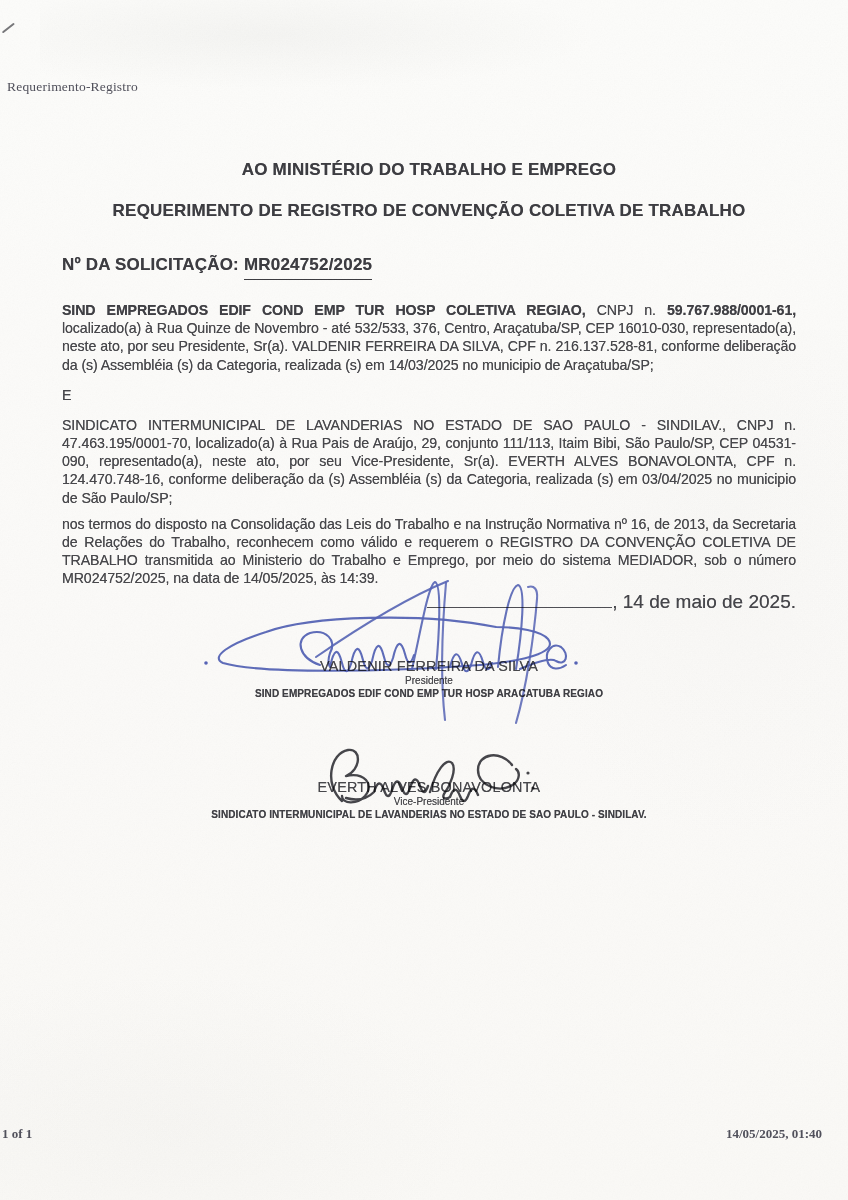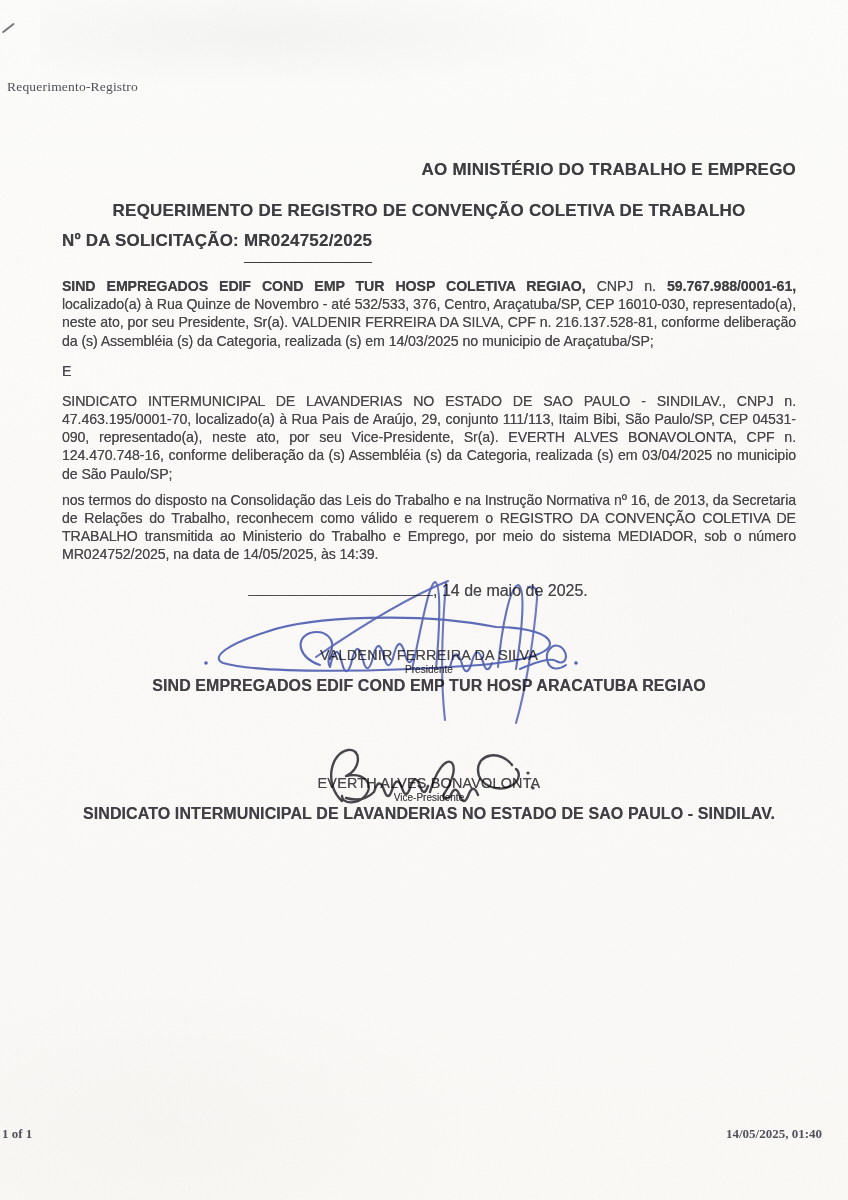--- a/index.html
+++ b/index.html
@@ -29,47 +29,47 @@
     display:flex;justify-content:space-between;align-items:flex-start;
     font-family:"Liberation Serif",serif;color:#4e4e59;
   }
   .ph-title{font-size:13.5px;letter-spacing:.2px;}
   .ph-url{font-size:13px;position:relative;top:5px;}
   .content{position:absolute;left:62px;top:160px;width:734px;}
   .doc-title{
     text-align:center;font-weight:bold;font-size:17px;color:#3a3a3f;
     letter-spacing:.2px;text-shadow:0 0 .6px rgba(58,58,63,.65);
   }
-  .doc-title.t1{margin-bottom:21px;text-align:right;}
-  .doc-title.t2{margin-bottom:10px;}
+  .doc-title.t1{margin-bottom:21px;}
+  .doc-title.t2{margin-bottom:34px;}
   .solicitation{
     font-weight:bold;font-size:17px;color:#3a3a3f;margin-bottom:26px;
     text-shadow:0 0 .6px rgba(58,58,63,.65);letter-spacing:.2px;
   }
-  .solicitation .num{border-bottom:1.7px solid #3a3a3f;padding-bottom:12px;}
+  .solicitation .num{border-bottom:1.7px solid #3a3a3f;padding-bottom:5px;}
   .para{
     font-size:14.2px;line-height:18.2px;text-align:justify;
     letter-spacing:-0.1px;color:#454549;
     text-shadow:0 0 .55px rgba(66,66,70,.75);
   }
   .para b{color:#3d3d42;}
   .connector{margin-top:12px;font-size:14.2px;line-height:18px;
     text-shadow:0 0 .55px rgba(66,66,70,.75);}
   .p2{margin-top:12px;}
   .p3{margin-top:8px;}
-  .date-line{margin-top:18px;font-size:16px;line-height:16px;white-space:nowrap;
-    text-shadow:0 0 .5px rgba(66,66,70,.7);}
+  .date-line{margin-top:6px;font-size:19px;line-height:16px;white-space:nowrap;
+    text-shadow:0 0 .5px rgba(66,66,70,.7);text-align:right;}
   .date-blank{display:inline-block;width:185px;margin-left:186px;
     border-bottom:1.5px solid #4c4c52;height:13px;vertical-align:baseline;}
   .sig-text{ text-align:center;color:#454549;text-shadow:0 0 .55px rgba(66,66,70,.7);}
   .sig1{margin-top:48px;}
   .sig2{margin-top:80px;}
   .sig-name{font-size:14.4px;letter-spacing:.2px;}
   .sig-role{font-size:10px;margin-top:1px;}
-  .sig-org{font-size:16px;font-weight:bold;margin-top:2px;color:#3d3d42;letter-spacing:.1px;}
+  .sig-org{font-size:10px;font-weight:bold;margin-top:2px;color:#3d3d42;letter-spacing:.1px;}
   .ink{position:absolute;pointer-events:none;mix-blend-mode:multiply;}
   .ink-blue{left:198px;top:577px;width:400px;height:152px;opacity:.92;}
   .ink-black{left:316px;top:741px;width:228px;height:70px;opacity:.95;}
   .print-footer{
     position:absolute;left:2px;top:1126px;right:26px;
     display:flex;justify-content:space-between;
     font-family:"Liberation Serif",serif;font-size:13px;color:#4e4e59;font-weight:bold;
   }
   .noise{position:absolute;left:0;top:0;width:100%;height:100%;opacity:.045;pointer-events:none;}
 </style>

